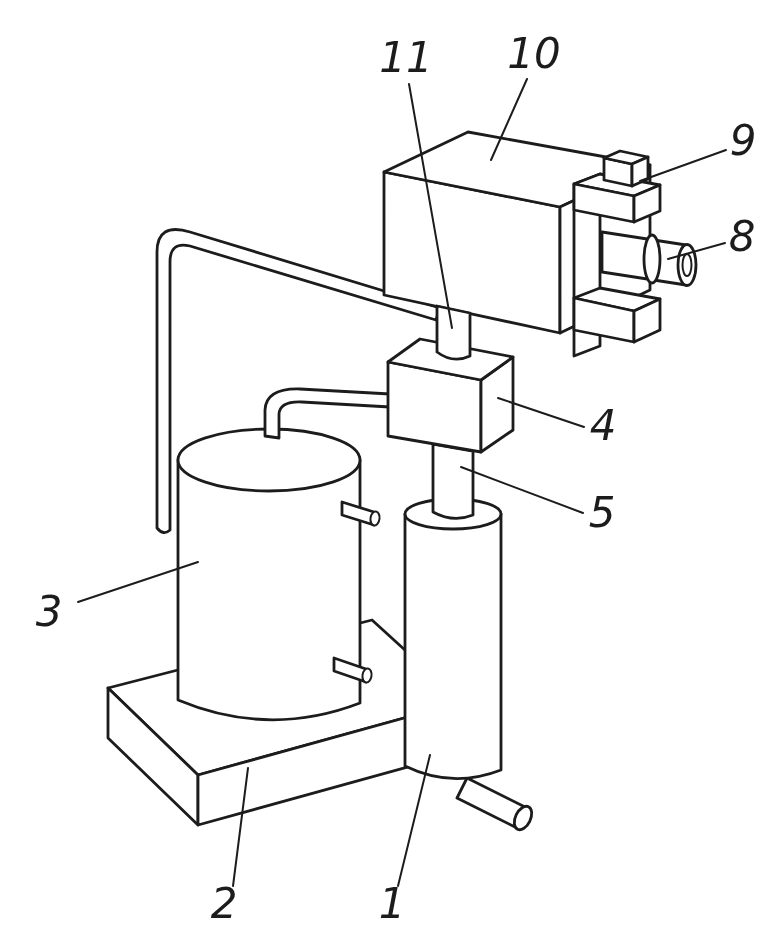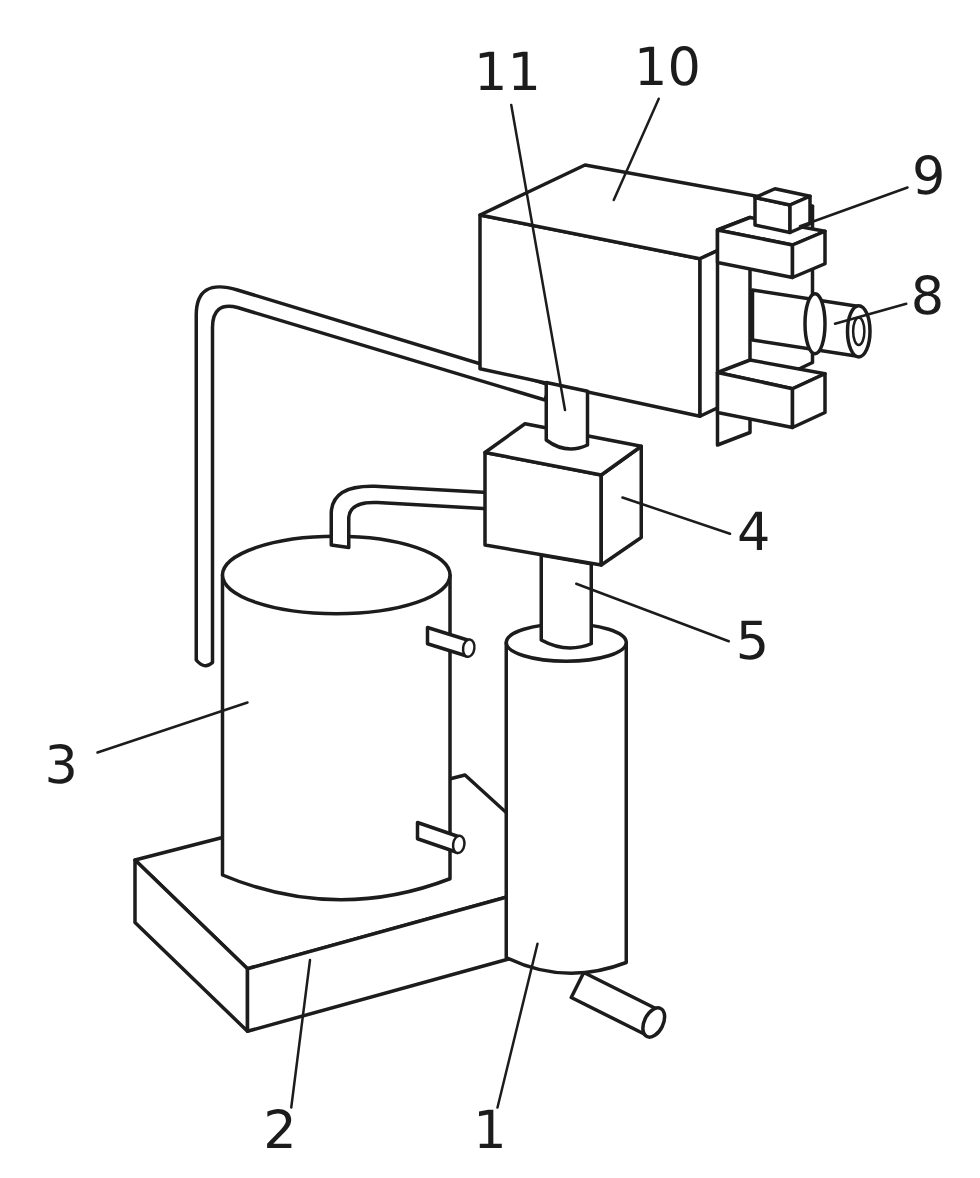--- a/index.html
+++ b/index.html
@@ -11,20 +11,21 @@
     height: 942px;
     background: var(--bg, #ffffff);
     font-family: "DejaVu Sans", sans-serif;
   }
   .drawing-wrap {
     position: relative;
     width: 784px;
     height: 942px;
     overflow: hidden;
     background: var(--bg, #ffffff);
+    font-style: italic;
   }
   svg { display: block; }
   .outline {
     fill: #ffffff;
     stroke: var(--line, #1c1c1c);
     stroke-width: 2.8;
     stroke-linejoin: round;
     stroke-linecap: round;
   }
   .line {

